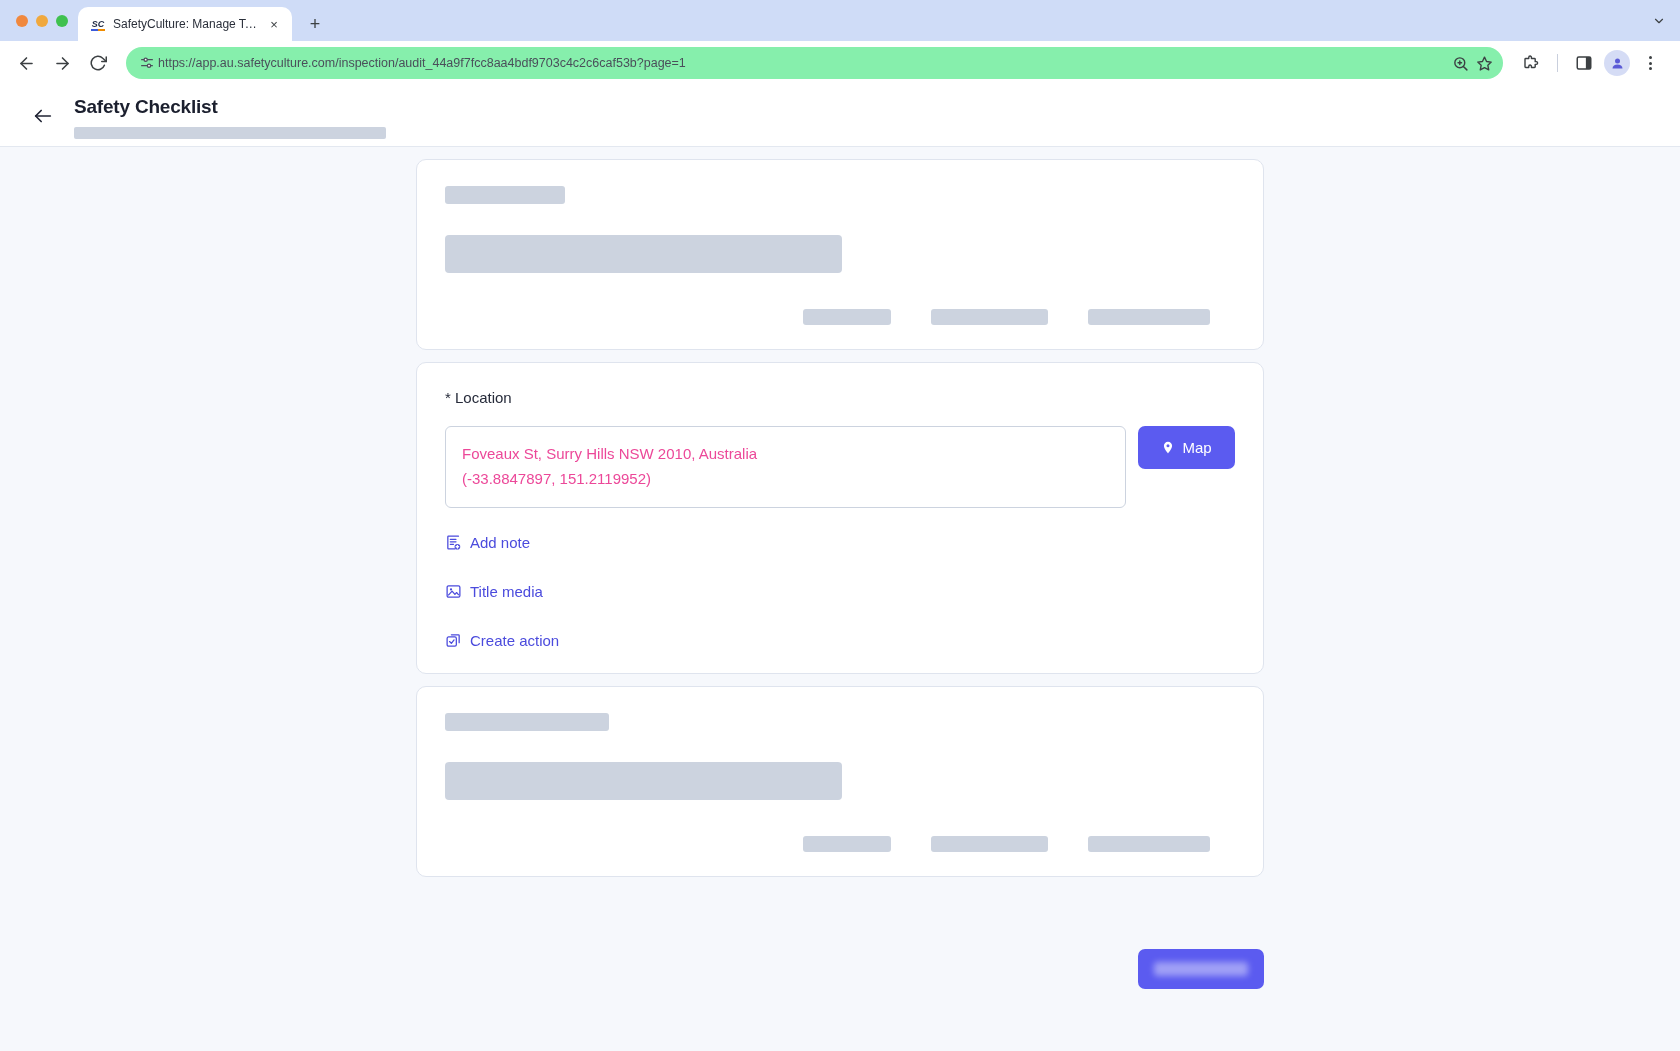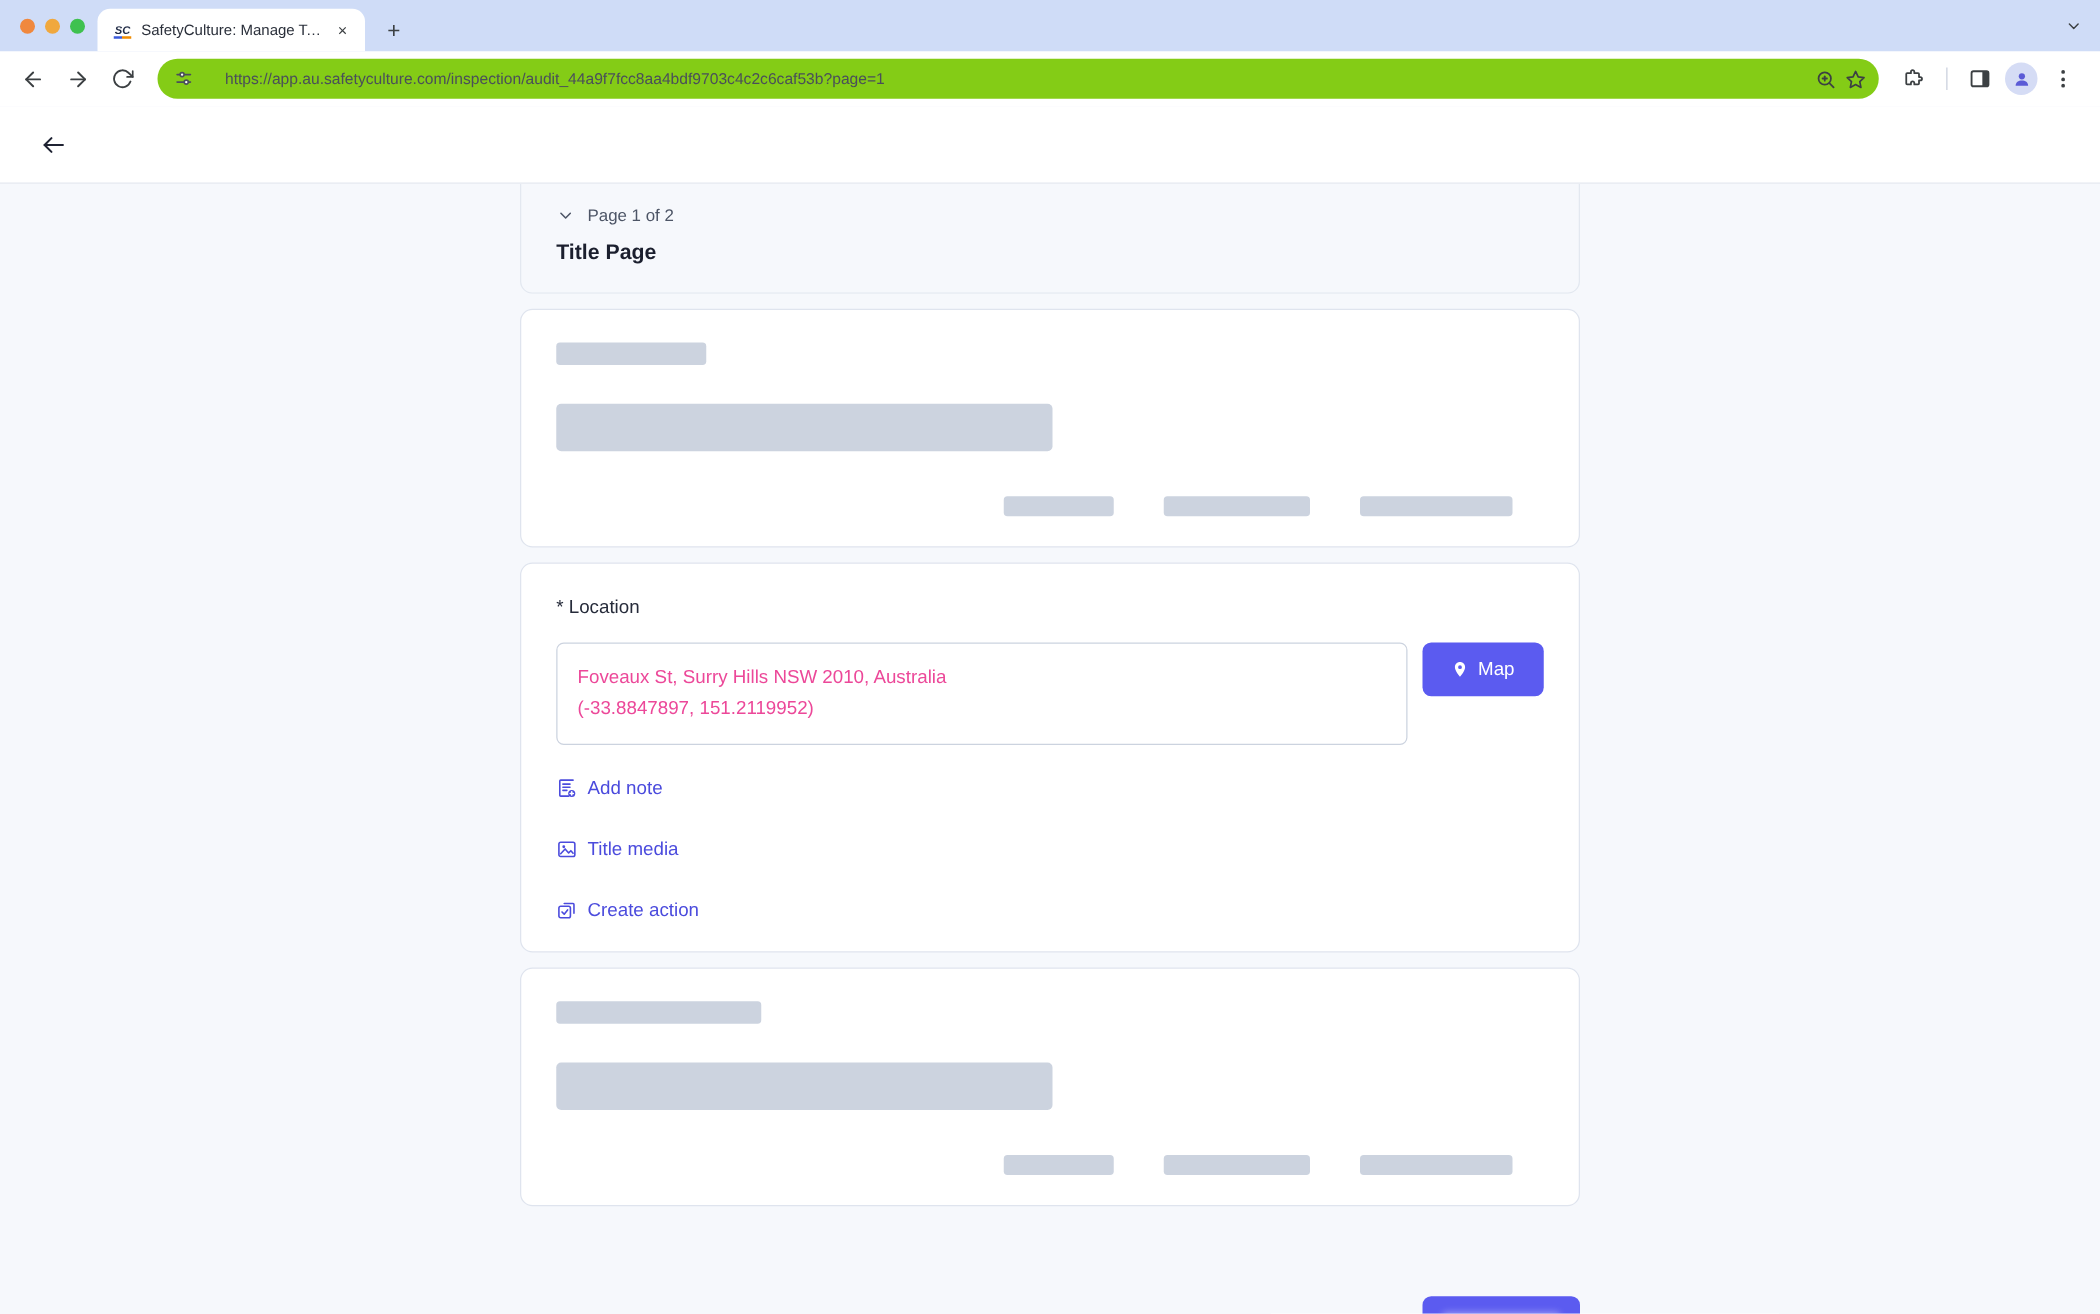--- a/index.html
+++ b/index.html
@@ -78,23 +78,23 @@
     gap: 4px;
   }
   .tbtn {
     width: 32px; height: 32px;
     display: flex; align-items: center; justify-content: center;
     color: #3c4043; border-radius: 50%; cursor: pointer;
     flex: 0 0 32px;
   }
   .omnibox {
     flex: 1 1 auto; height: 32px; margin: 0 8px;
-    background: #84cc16; border-radius: 16px;
+    background: #86efac; border-radius: 16px;
     display: flex; align-items: center; padding: 0 6px 0 12px;
-    gap: 24px;
+    gap: 2px;
   }
   .omnibox-url {
     flex: 1 1 auto; font-size: 12.5px; color: #4a4f5a;
     white-space: nowrap; overflow: hidden; text-overflow: ellipsis;
   }
   .omni-icon { width: 18px; height: 18px; flex: 0 0 18px; display: flex; align-items: center; justify-content: center; color: #4a4f5a; }
   .omni-right { display: flex; align-items: center; gap: 6px; padding-right: 4px; }
   .tb-divider { width: 1px; height: 18px; background: #c9cfdd; margin: 0 6px; }
   .avatar-btn {
     width: 26px; height: 26px; border-radius: 50%;
@@ -323,36 +323,29 @@
 
   <div class="viewport">
 
     <div class="app-header">
       <div class="back-arrow">
         <svg width="22" height="22" viewBox="0 0 24 24" fill="none" stroke="#1f2333" stroke-width="1.8" stroke-linecap="round" stroke-linejoin="round">
             <line x1="20" y1="12" x2="4" y2="12"></line>
             <polyline points="10 6 4 12 10 18"></polyline>
           </svg>
       </div>
+      <div class="header-text">
+        <div class="app-title">Safety Checklist</div>
+        <div class="title-skel"></div>
+      </div>
     </div>
 
     <div class="scroll-area">
       <div class="content">
 
-        <div class="page-band">
-          <div class="page-meta">
-            <span class="caret">
-              <svg width="15" height="15" viewBox="0 0 24 24" fill="none" stroke="#4d5566" stroke-width="2" stroke-linecap="round" stroke-linejoin="round">
-                  <polyline points="6 9 12 15 18 9"></polyline>
-                </svg>
-            </span>
-            <span class="page-meta-label">Page 1 of 2</span>
-          </div>
-          <div class="page-name">Title Page</div>
-        </div>
 
         <div class="card">
           <div class="skel skel-label"></div>
           <div class="skel skel-input"></div>
           <div class="skel-actions">
             <div class="skel skel-act-1"></div>
             <div class="skel skel-act-2"></div>
             <div class="skel skel-act-3"></div>
           </div>
         </div>

